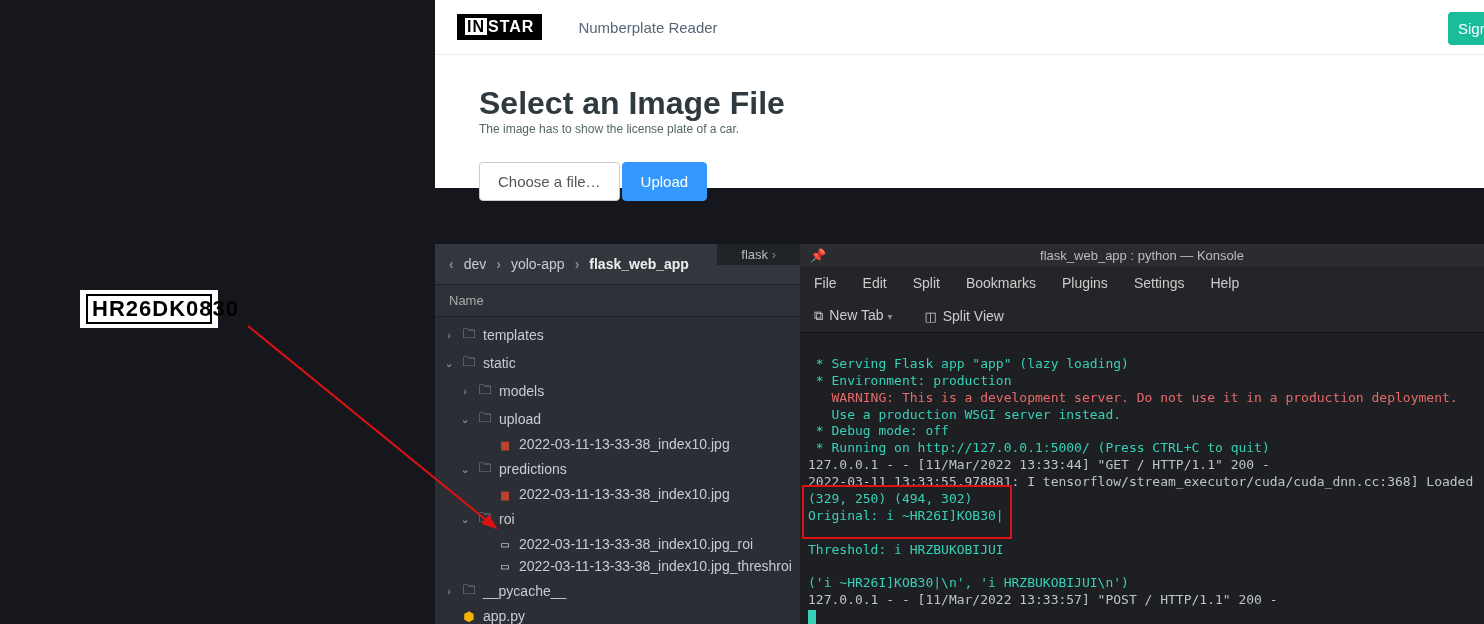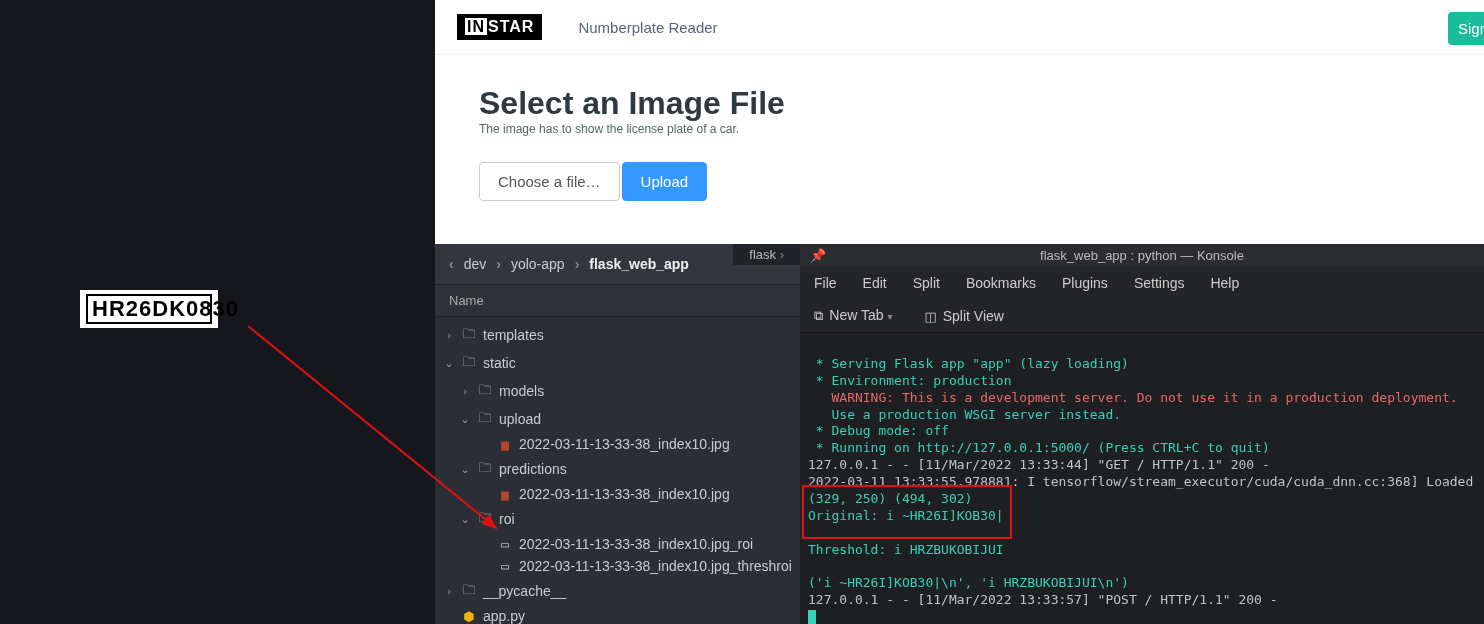--- a/index.html
+++ b/index.html
@@ -34,21 +34,21 @@
     font-size: 22px;
     letter-spacing: 1px;
     color: #000;
     text-align: center;
     padding: 0 4px;
   }
   
   .web-area {
     position: absolute;
     left: 435px; top: 0;
-    right: 0; height: 244px;
+    right: 0; height: 188px;
     background: #fff;
   }
   .web-header {
     display: flex;
     align-items: center;
     padding: 14px 22px;
     border-bottom: 1px solid #eee;
   }
   .logo-box {
     display: inline-block;
@@ -109,21 +109,21 @@
     background: #2b2f35;
     color: #c8ccd0;
     font-size: 14px;
   }
   .exp-tab {
     position: absolute;
     top: 0px; right: 0;
     background: #202327;
     color: #bbb;
     font-size: 13px;
-    padding: 3px 16px;
+    padding: 3px 24px;
   }
   .breadcrumb {
     display: flex;
     align-items: center;
     gap: 10px;
     padding: 12px 14px;
     background: #33373d;
     font-size: 14px;
   }
   .bc-sep { color: #888; font-weight: 700; }

